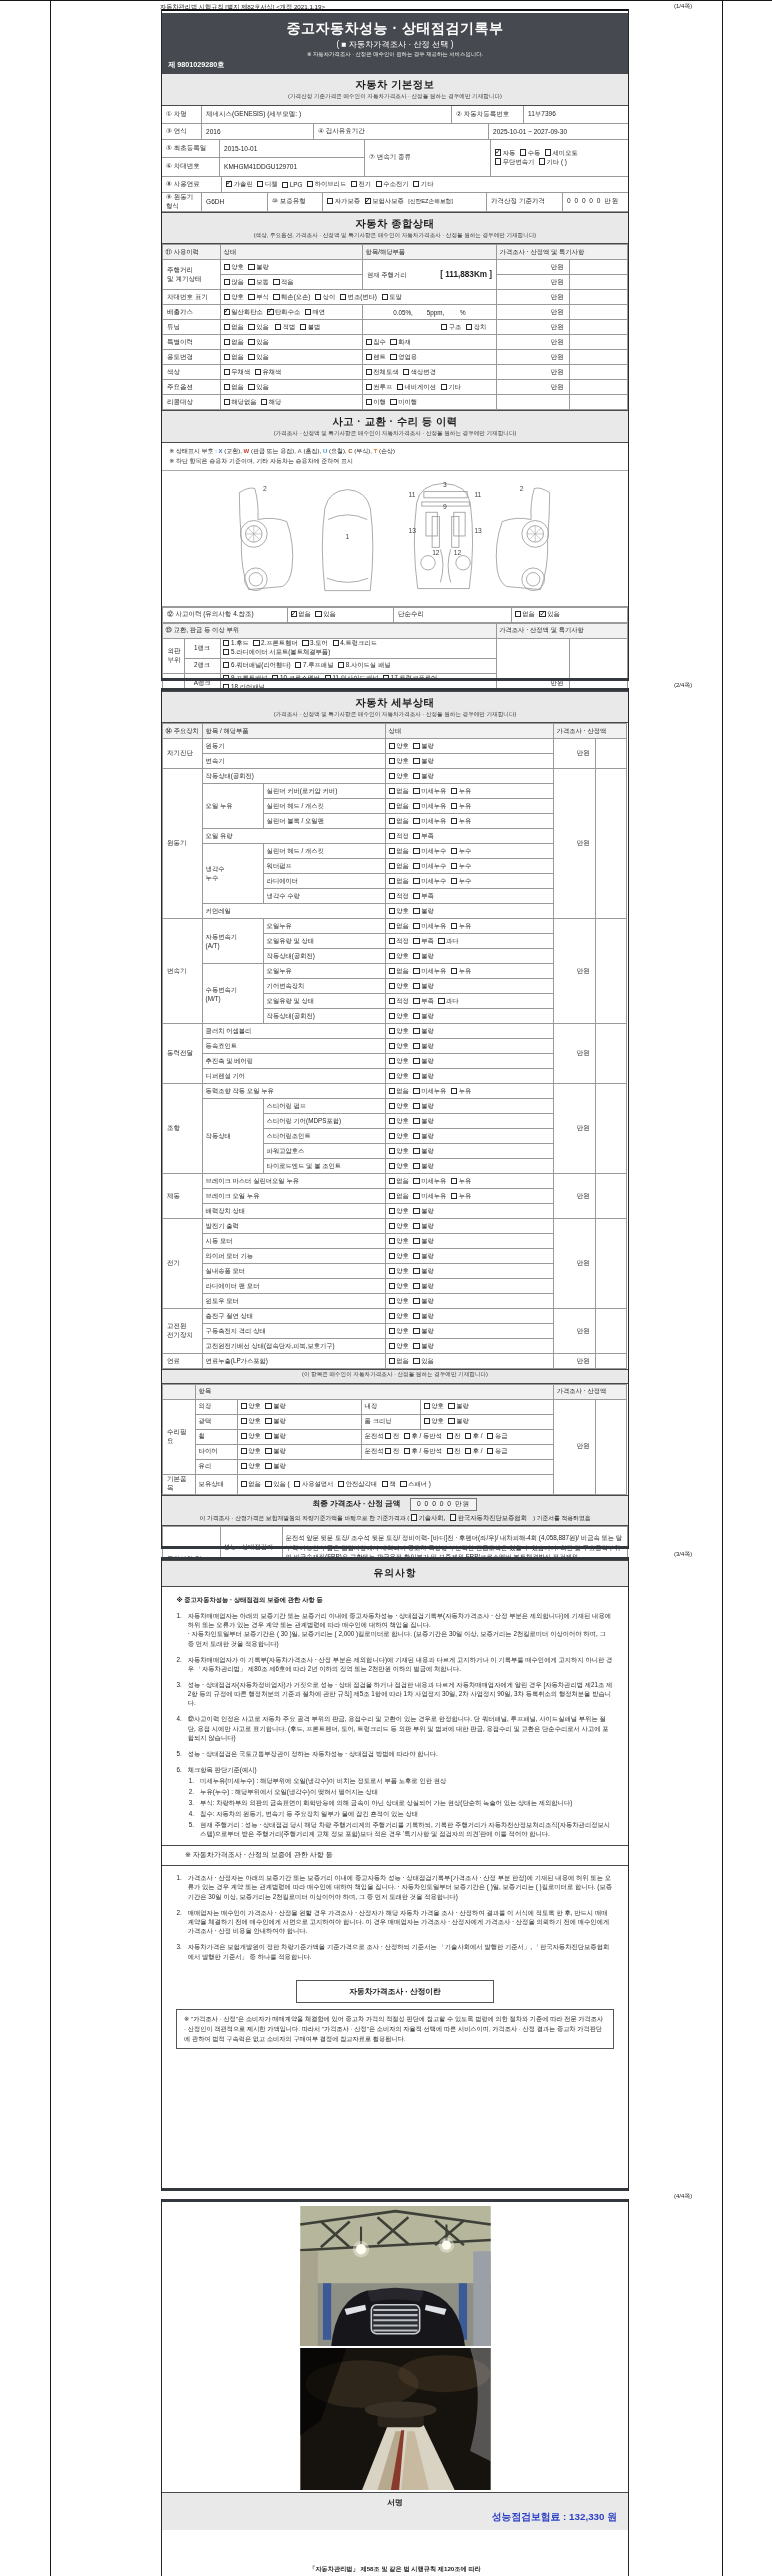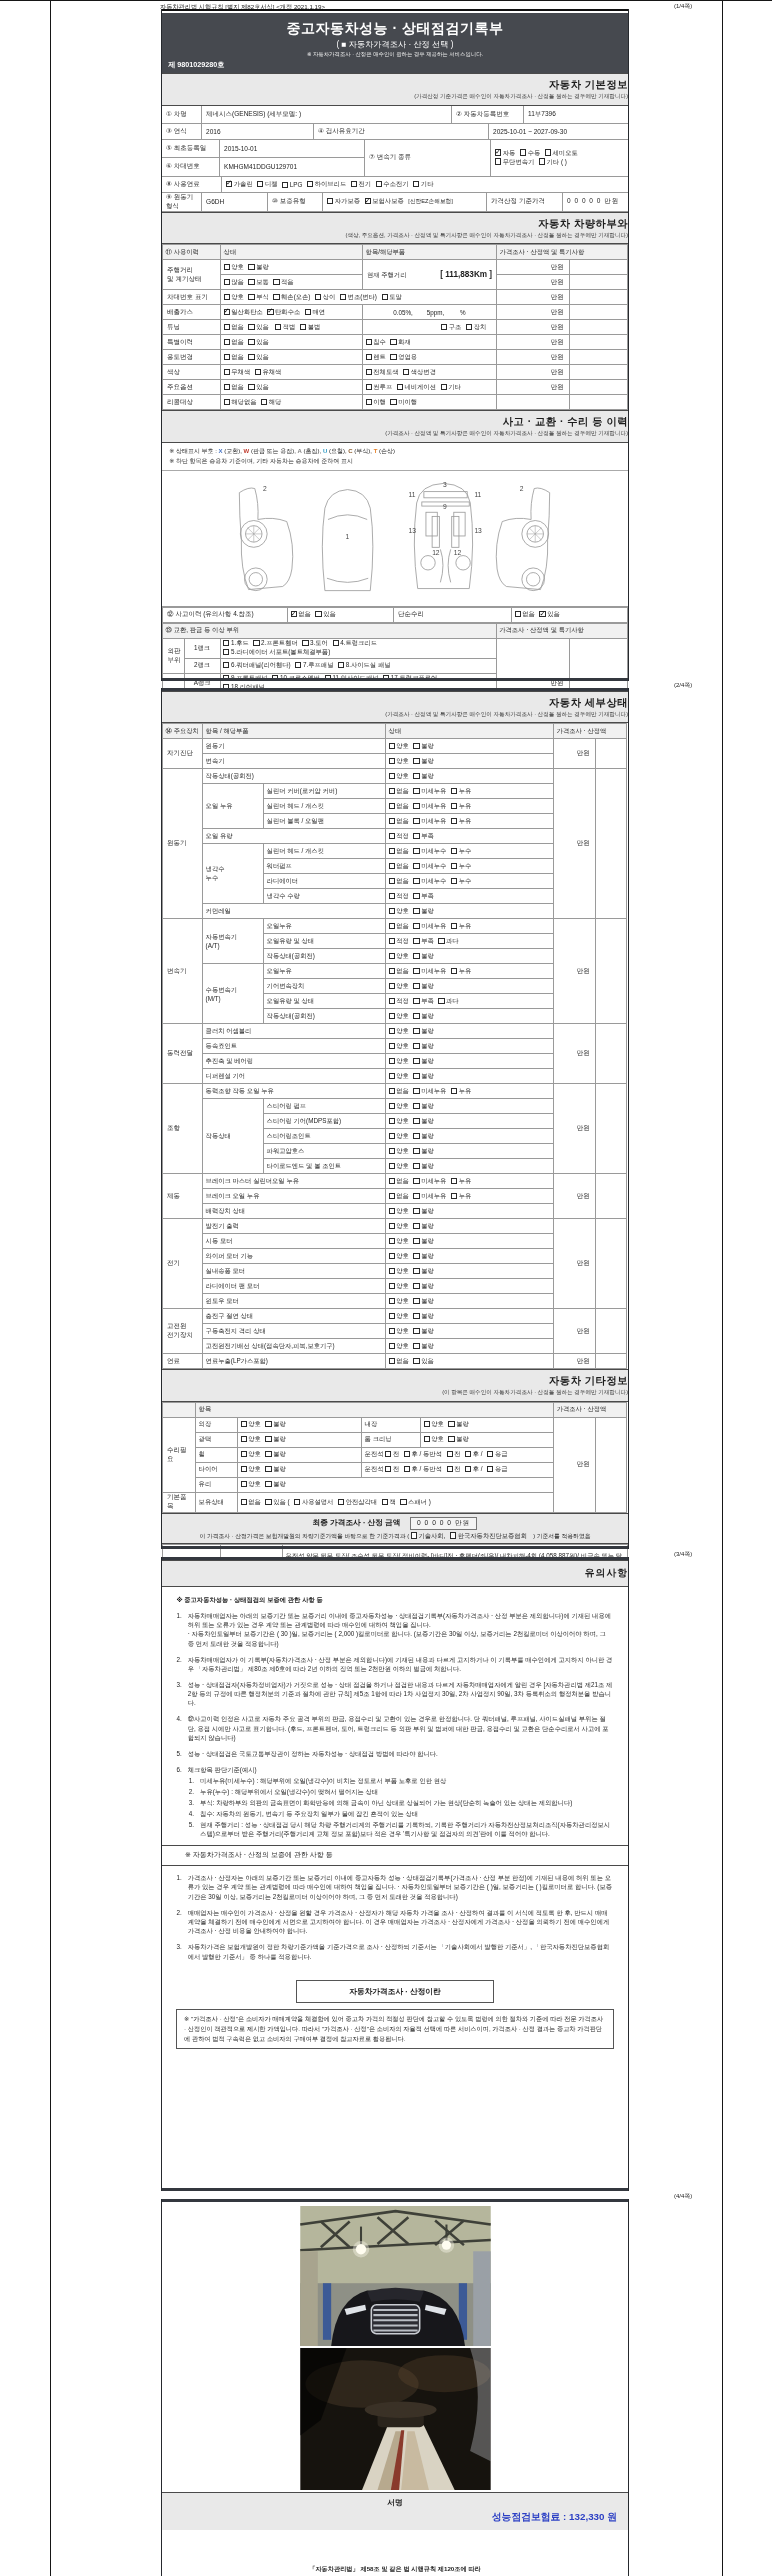--- a/index.html
+++ b/index.html
@@ -12,21 +12,21 @@
   .thinbar{height:1.5px;background:#111;}
   .botbar{height:3.1px;background:#34383f;}
   .gap4{height:2.1px;background:#fff;}
   
   .darkband{background:#46494f;color:#fff;height:60px;text-align:center;}
   .dk-title{font-size:14px;font-weight:bold;letter-spacing:0.5px;padding-top:6.7px;}
   .dk-sub{font-size:8.2px;margin-top:1px;}
   .dk-note{font-size:5.4px;margin-top:1px;color:#eee;}
   .dk-docno{font-size:7.2px;font-weight:bold;text-align:left;padding:2.1px 0 0 6.2px;}
   
-  .band{background:#e9e9e9;border-top:0.5px solid #4a4a4a;border-bottom:0.5px solid #4a4a4a;text-align:right;}
+  .band{background:#e9e9e9;border-top:0.5px solid #4a4a4a;border-bottom:0.5px solid #4a4a4a;text-align:center;}
   .band-title{font-size:10.3px;font-weight:bold;padding-top:4.1px;letter-spacing:0.5px;}
   .band-note{font-size:5.6px;color:#333;padding:1px 0 3.6px 0;}
   
   table.frm{border-collapse:collapse;table-layout:fixed;width:465px;}
   table.frm td{border:0.5px solid #9a9a9a;font-size:6.3px;height:13px;padding:0.5px 2.6px;vertical-align:middle;overflow:hidden;}
   table.frm td span{white-space:pre-line;}
   table.frm td.pre span{white-space:pre;}
   table.frm td.hd{background:#f1f1f1;font-size:6.3px;}
   table.frm td.lbl{padding-left:4.1px;font-size:6.5px;}
   table.frm td.ctr{text-align:center;}
@@ -146,21 +146,21 @@
         <div class="bcell" style="width:164px;">
           <span><span class="opt"><span class="cb"></span><span class="ol">자가보증</span></span><span class="opt"><span class="cb on"></span><span class="ol">보험사보증</span></span></span>
           <span style="font-size:5.7px;">[신한EZ손해보험]</span>
         </div>
         <div class="bcell" style="width:76px;">가격산정 기준가격</div>
         <div class="bcell" style="flex:1;letter-spacing:1px;">0 0 0 0 0 만원</div>
       </div>
     </div>
 
     <div class="band">
-      <div class="band-title">자동차 차량하부와</div>
+      <div class="band-title">자동차 종합상태</div>
       <div class="band-note">(색상, 주요옵션, 가격조사 · 산정액 및 특기사항은 매수인이 자동차가격조사 · 산정을 원하는 경우에만 기재합니다)</div>
     </div>
 
     <table class="frm">
       <colgroup>
           <col style="width:58px">
           <col style="width:142px">
           <col style="width:134px">
           <col style="width:73px">
           <col style="width:58px">
@@ -594,21 +594,20 @@
             <td class="lbl"><span>연료</span></td>
             <td colspan="2"><span>연료누출(LP가스포함)</span></td>
             <td><span class="opt"><span class="cb"></span><span class="ol">없음</span></span><span class="opt"><span class="cb"></span><span class="ol">있음</span></span></td>
             <td class="won"><span>만원</span></td>
             <td><span></span></td>
           </tr>
         </tbody>
     </table>
 
     <div class="band">
-      <div class="band-title">자동차 기타정보</div>
       <div class="band-note">(이 항목은 매수인이 자동차가격조사 · 산정을 원하는 경우에만 기재합니다)</div>
     </div>
     <table class="frm">
       <colgroup>
           <col style="width:33px">
           <col style="width:42px">
           <col style="width:124px">
           <col style="width:59px">
           <col style="width:133px">
           <col style="width:42px">

